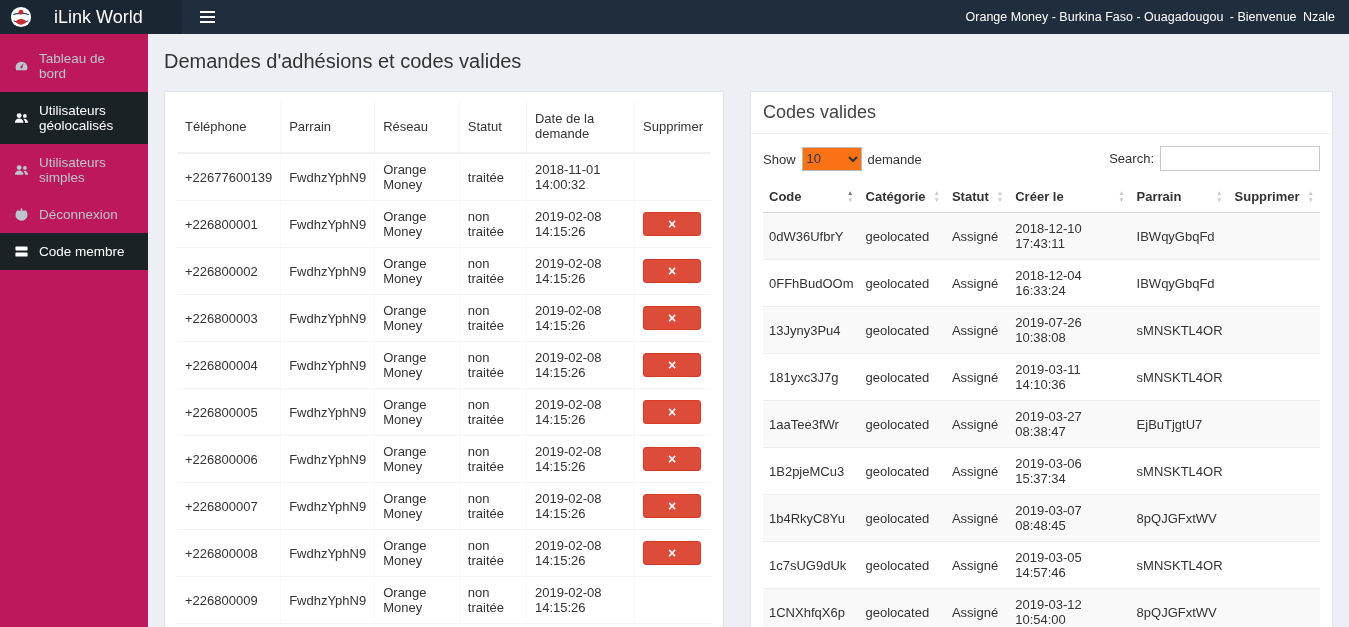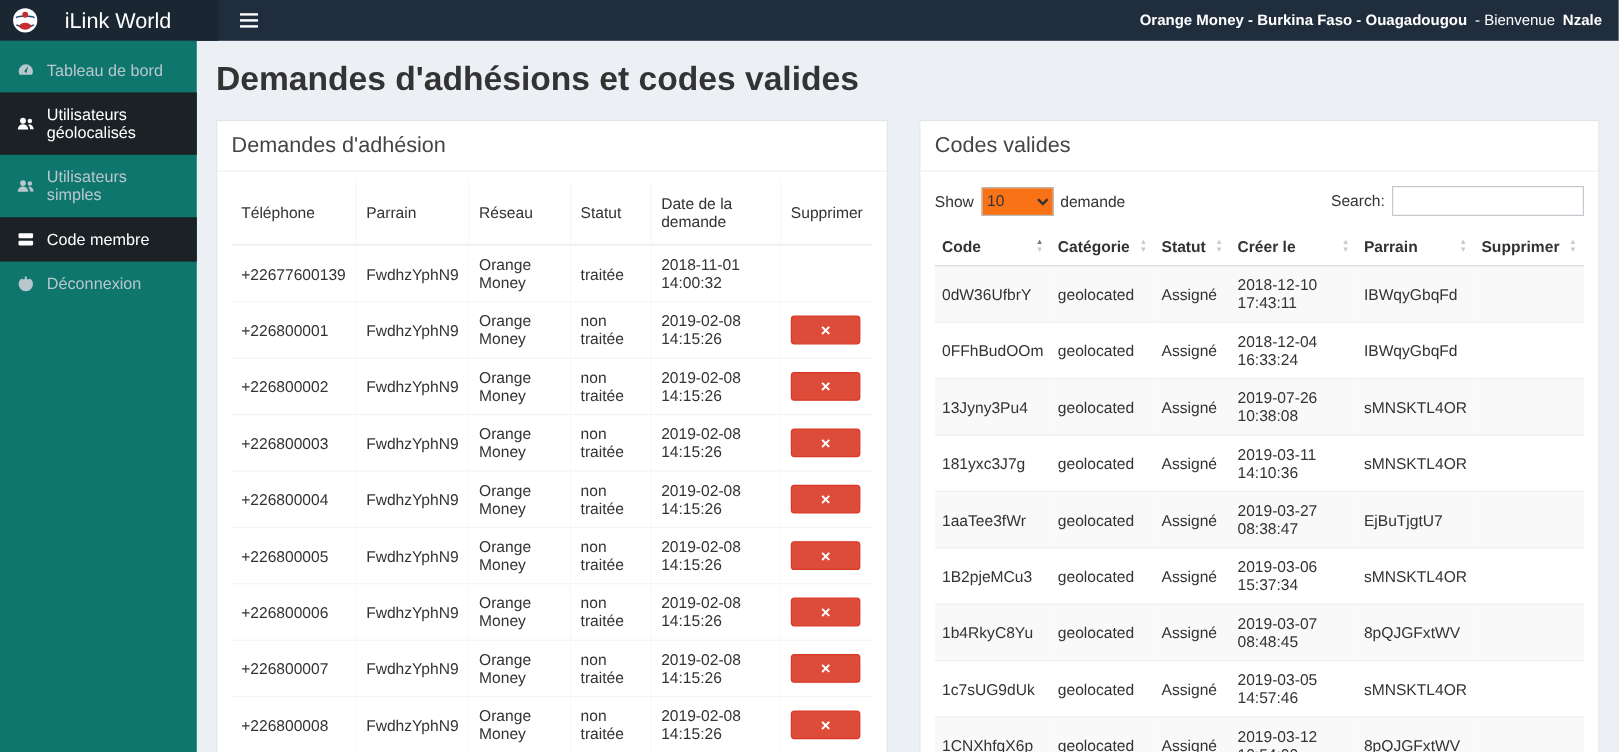--- a/index.html
+++ b/index.html
@@ -7,31 +7,31 @@
   body{font-family:"Liberation Sans",sans-serif;background:#ecf0f5;color:#333}
 
   
   .topbar{height:34px;display:flex;background:#1f2d3d}
   .logo{width:182px;background:#1a2733;color:#fff;display:flex;align-items:center;gap:22px;padding-left:10px;font-size:18px;cursor:pointer}
   .logo svg{width:22px;height:22px;flex-shrink:0}
   .navstrip{flex:1;display:flex;align-items:center;justify-content:space-between;padding:0 14px 0 6px}
   .hamburger{width:38px;height:34px;display:flex;flex-direction:column;justify-content:center;align-items:center;gap:3px;cursor:pointer}
   .hamburger i{display:block;width:15px;height:2px;background:#fff}
   .user-info{color:#fff;font-size:12.5px;white-space:nowrap}
-  .user-info strong{font-weight:bold}
+  .user-info strong{font-weight:normal}
   .user-info span{margin:0 3px}
 
   
   .layout{display:flex;height:593px}
-  .sidebar{width:164px;background:#0f766e;padding-top:6px;flex-shrink:0}
+  .sidebar{width:148px;background:#be185d;padding-top:6px;flex-shrink:0}
   .side-item{display:flex;align-items:center;gap:10px;padding:11px 14px;font-size:13.5px;color:#b8c7ce;cursor:pointer}
   .side-item svg{width:15px;height:15px;fill:currentColor;flex-shrink:0}
   .side-item.active{background:#1a2226;color:#fff}
   .content{flex:1;padding:12px 16px;overflow:hidden}
-  .page-title{font-size:28px;font-weight:700;color:#333;margin:4px 0 18px}
+  .page-title{font-size:20px;font-weight:400;color:#333;margin:4px 0 18px}
 
   
   .panels{display:flex;gap:26px;align-items:flex-start}
   .panel{background:#fff;border:1px solid #e2e6ea;box-shadow:0 1px 1px rgba(0,0,0,.05)}
   .panel-adhesions{width:560px;flex-shrink:0}
   .panel-codes{flex:1}
   .panel-header{padding:10px 12px;font-size:18px;color:#444;border-bottom:1px solid #f0f0f0}
   .panel-body{padding:8px 12px 14px}
 
   table{width:100%;border-collapse:collapse;font-size:13px;color:#333}
@@ -104,43 +104,42 @@
     </div>
     <div class="side-item">
       <svg viewBox="0 0 16 16">
           <circle cx="5.5" cy="4.9" r="2.6"></circle>
           <path d="M.9 12.6c0-2.6 2-4.6 4.6-4.6s4.6 2 4.6 4.6z"></path>
           <circle cx="11.6" cy="5.2" r="2"></circle>
           <path d="M11 8.2c2.2 0 4 1.9 4 4.2h-3.2c0-1.6-.6-3-1.7-4 .3-.1.6-.2.9-.2z"></path>
         </svg>
       <span>Utilisateurs simples</span>
     </div>
+    <div class="side-item">
+      <svg viewBox="0 0 16 16" fill="none" stroke="currentColor" stroke-width="1.8">
+          <path d="M8 1.5v6"></path>
+          <path d="M4.6 3.9a5.5 5.5 0 1 0 6.8 0"></path>
+        </svg>
+      <span>Déconnexion</span>
+    </div>
     <div class="side-item active">
       <svg viewBox="0 0 16 16">
           <rect x="1.5" y="2.6" width="13" height="4.3" rx="1"></rect>
           <rect x="1.5" y="9.1" width="13" height="4.3" rx="1"></rect>
         </svg>
       <span>Code membre</span>
     </div>
-    <div class="side-item">
-      <svg viewBox="0 0 16 16" fill="none" stroke="currentColor" stroke-width="1.8">
-          <path d="M8 1.5v6"></path>
-          <path d="M4.6 3.9a5.5 5.5 0 1 0 6.8 0"></path>
-        </svg>
-      <span>Déconnexion</span>
-    </div>
   </aside>
 
   <main class="content">
     <h1 class="page-title">Demandes d'adhésions et codes valides</h1>
 
     <div class="panels">
 
       <section class="panel panel-adhesions">
-        <div class="panel-header">Demandes d'adhésion</div>
         <div class="panel-body">
           <table class="adhesion-table">
             <thead>
               <tr>
   <th>Téléphone</th>
 
   <th>Parrain</th>
 
   <th>Réseau</th>
 

